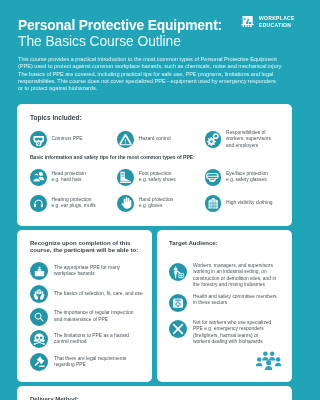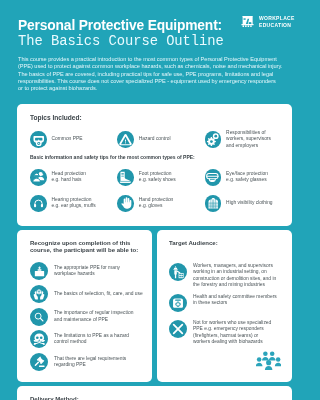--- a/index.html
+++ b/index.html
@@ -1,21 +1,21 @@
 <!DOCTYPE html>
 <html><head>
 <meta charset="utf-8">
 <style>
   html,body{margin:0;padding:0;}
   body{width:310px;height:400px;overflow:hidden;background:#21a4b8;
        font-family:"Liberation Sans",sans-serif;-webkit-font-smoothing:antialiased;}
   .page{position:relative;width:310px;height:400px;}
   .hdr{position:absolute;left:18px;top:18px;}
   .t1{font-size:13.8px;font-weight:bold;color:#ffffff;letter-spacing:-0.15px;line-height:16px;}
-  .t2{font-size:13.8px;font-weight:normal;color:#e9fbff;letter-spacing:-0.05px;line-height:16px;font-family:Liberation Mono, monospace;}
+  .t2{font-size:13.8px;font-weight:normal;color:#e9fbff;letter-spacing:-0.05px;line-height:16px;}
   .logo{position:absolute;left:241px;top:15px;display:flex;align-items:center;gap:5px;}
   .logotxt{font-size:5.0px;font-weight:bold;color:#fff;line-height:6.8px;letter-spacing:.32px;}
   .desc{position:absolute;left:18px;top:56px;width:290px;font-size:5.6px;line-height:7.25px;letter-spacing:-0.02px;white-space:nowrap;color:#e4f7fb;}
   .card{position:absolute;background:#fff;border-radius:5px;}
   .c1{left:17px;top:104px;width:275px;height:122px;}
   .c2{left:17px;top:230px;width:135px;height:152px;}
   .c3{left:157px;top:230px;width:135px;height:152px;}
   .c4{left:17px;top:386px;width:275px;height:30px;}
   .h{font-size:6.6px;font-weight:bold;color:#3d454a;letter-spacing:-0.02px;}
   .sub{font-size:5px;font-weight:bold;color:#3a4247;}

